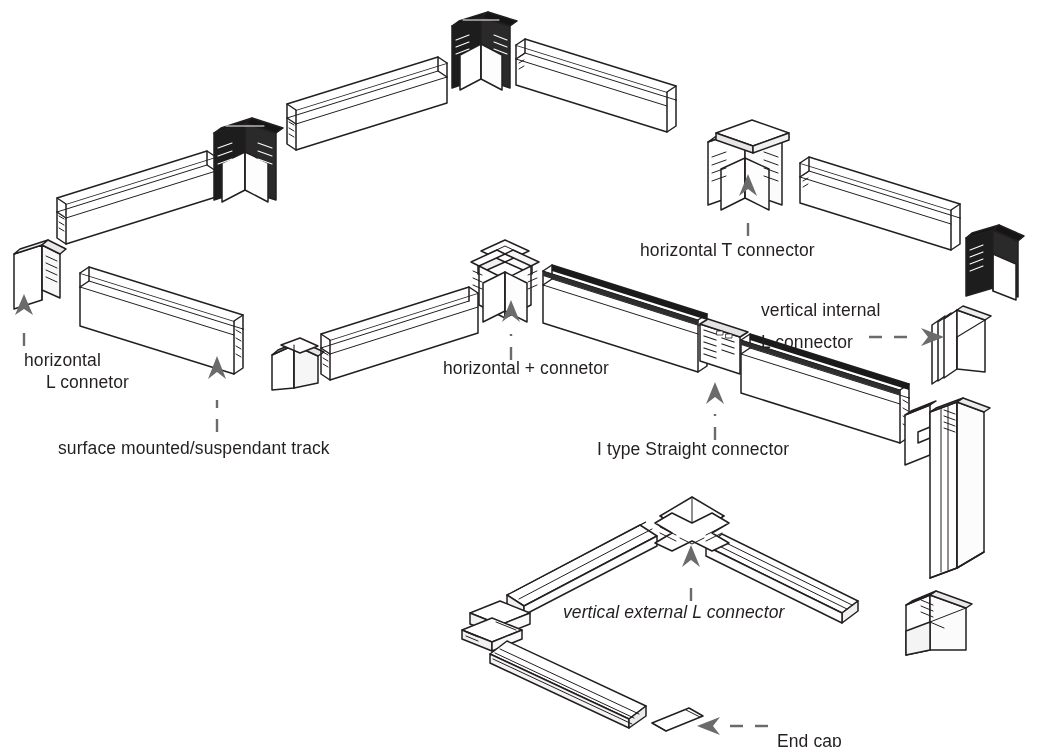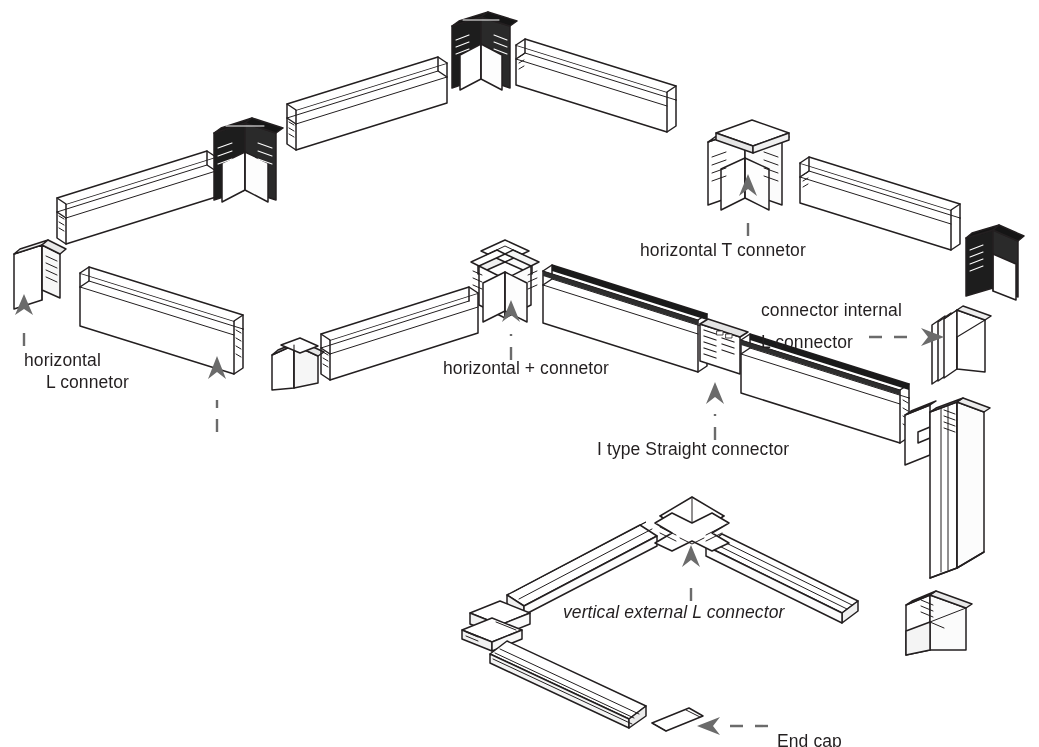--- a/index.html
+++ b/index.html
@@ -376,26 +376,27 @@
     <g>
       <path d="M768,726 L724,726" stroke-dasharray="13 12"></path>
       <path d="M697,726 L720,717 L713,726 L720,735 Z" fill="#6b6b6b" stroke="none"></path>
     </g>
   </g>
 </svg>
 
 <div class="lbl" style="left:24px;top:350px;">horizontal</div>
 <div class="lbl" style="left:10px;top:372px;margin-left:36px;">L connetor</div>
 
+<div class="lbl" style="left:58px;top:438px;">surface mounted/suspendant track</div>
 
 <div class="lbl" style="left:423px;top:358px;margin-left:20px;">horizontal + connetor</div>
 
-<div class="lbl" style="left:640px;top:240px;">horizontal T connetor</div>
-
-<div class="lbl" style="left:761px;top:300px;">connector internal</div>
+<div class="lbl" style="left:640px;top:240px;">horizontal T connector</div>
+
+<div class="lbl" style="left:761px;top:300px;">vertical internal</div>
 <div class="lbl" style="left:761px;top:332px;">L connector</div>
 
 <div class="lbl" style="left:597px;top:439px;">I type Straight connector</div>
 
 <div class="lbl" style="left:563px;top:602px;font-style:italic;">vertical external L connector</div>
 
 <div class="lbl" style="left:777px;top:715px;margin-top:16px;">End cap</div>
 
 </div>
 

